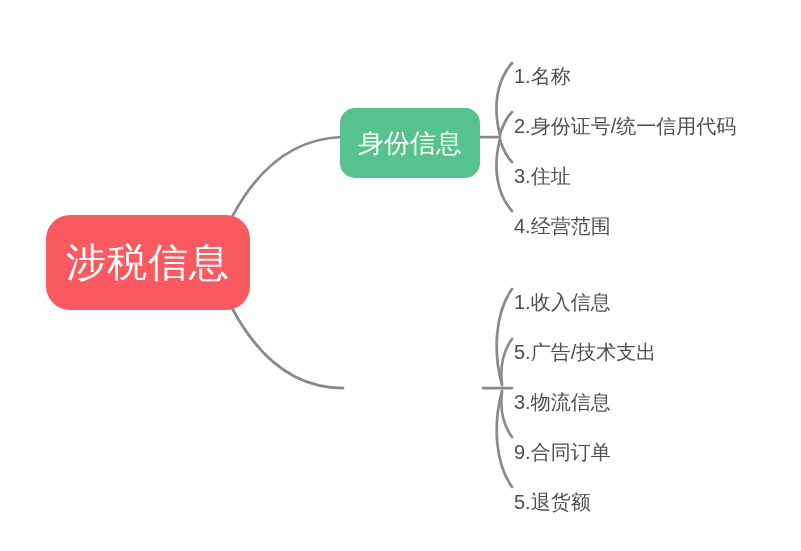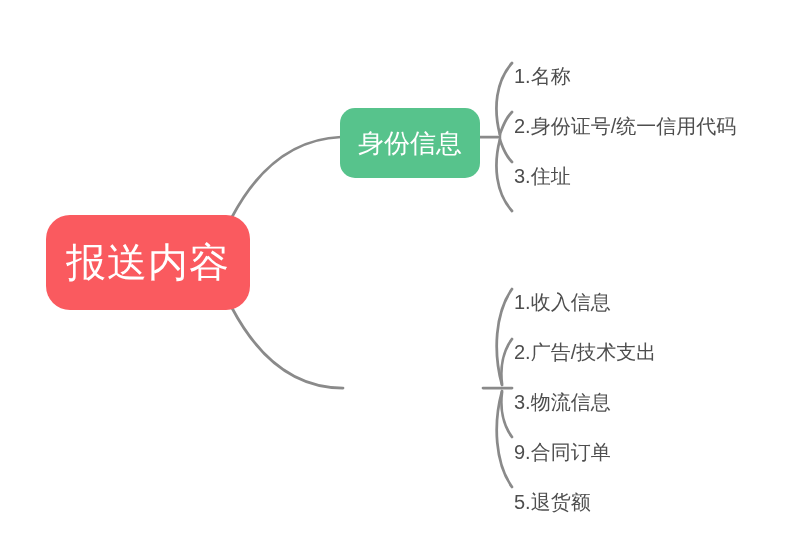--- a/index.html
+++ b/index.html
@@ -95,27 +95,28 @@
     <path d="M 500 140 C 503 148, 505 155, 512 162" stroke="#8A8A8A"></path>
     <path d="M 500 139 C 493 166, 496 193, 512 211" stroke="#8A8A8A"></path>
 
     <path d="M 483 388 L 512 388" stroke="#8A8A8A"></path>
     <path d="M 502 385 C 493 352, 495 313, 512 289" stroke="#8A8A8A"></path>
     <path d="M 502 384 C 500 368, 503 351, 512 339" stroke="#8A8A8A"></path>
     <path d="M 502 392 C 500 408, 503 425, 512 437" stroke="#8A8A8A"></path>
     <path d="M 502 391 C 493 424, 495 463, 512 487" stroke="#8A8A8A"></path>
   </svg>
 
-  <div class="node root">报送内容</div>
+  <div class="node root">涉税信息</div>
 
   <div class="node branch branch-1">身份信息</div>
 
   <div class="leaf b1-c1">1.名称</div>
   <div class="leaf b1-c2">2.身份证号/统一信用代码</div>
   <div class="leaf b1-c3">3.住址</div>
+  <div class="leaf b1-c4">4.经营范围</div>
 
   <div class="leaf b2-c1">1.收入信息</div>
-  <div class="leaf b2-c2">2.广告/技术支出</div>
+  <div class="leaf b2-c2">5.广告/技术支出</div>
   <div class="leaf b2-c3">3.物流信息</div>
   <div class="leaf b2-c4">9.合同订单</div>
   <div class="leaf b2-c5">5.退货额</div>
 
 </div>
 
 </body></html>

